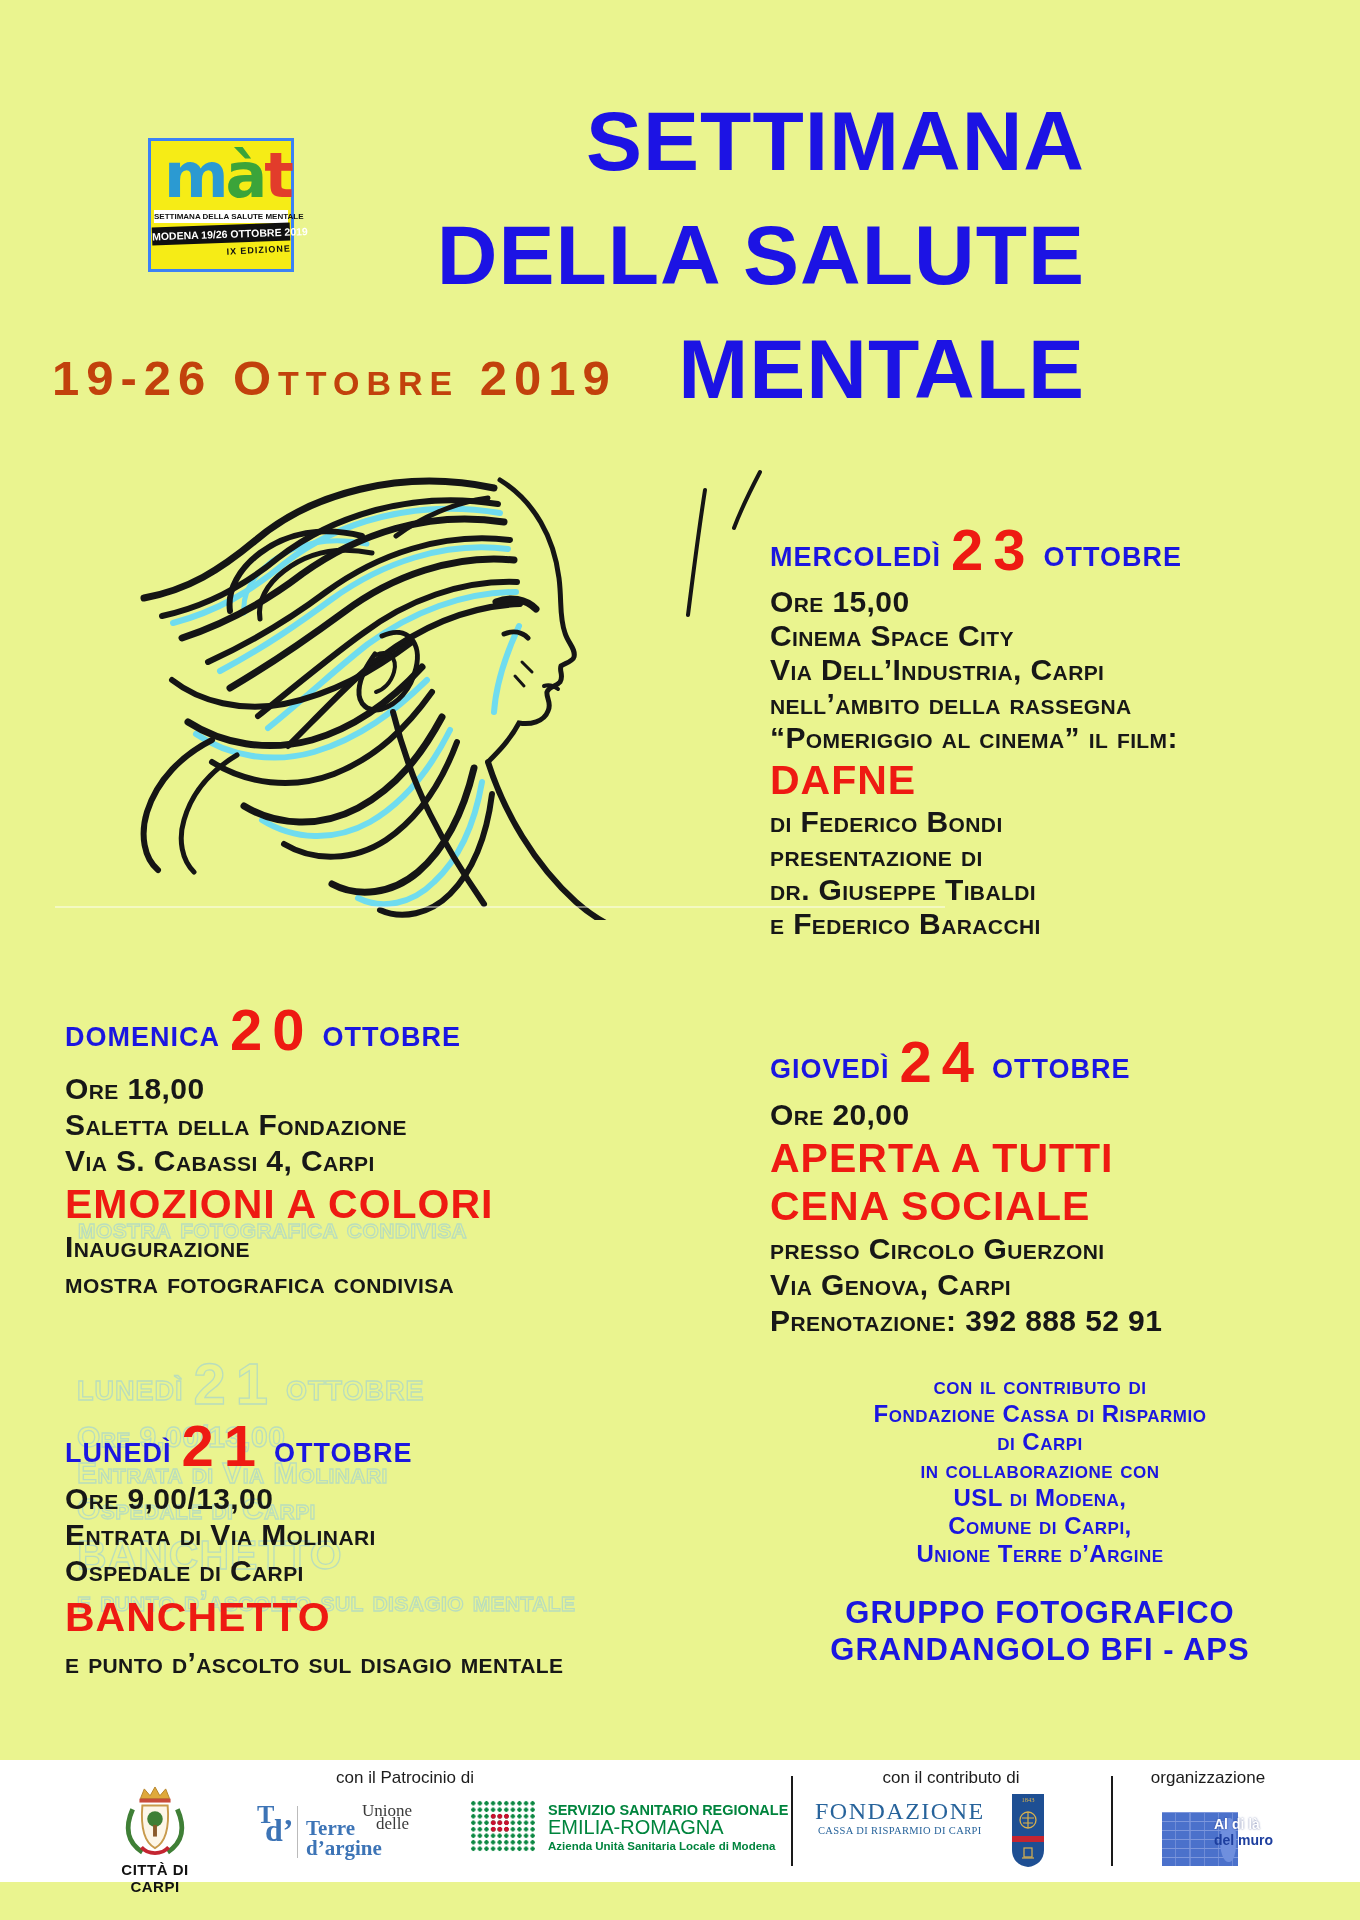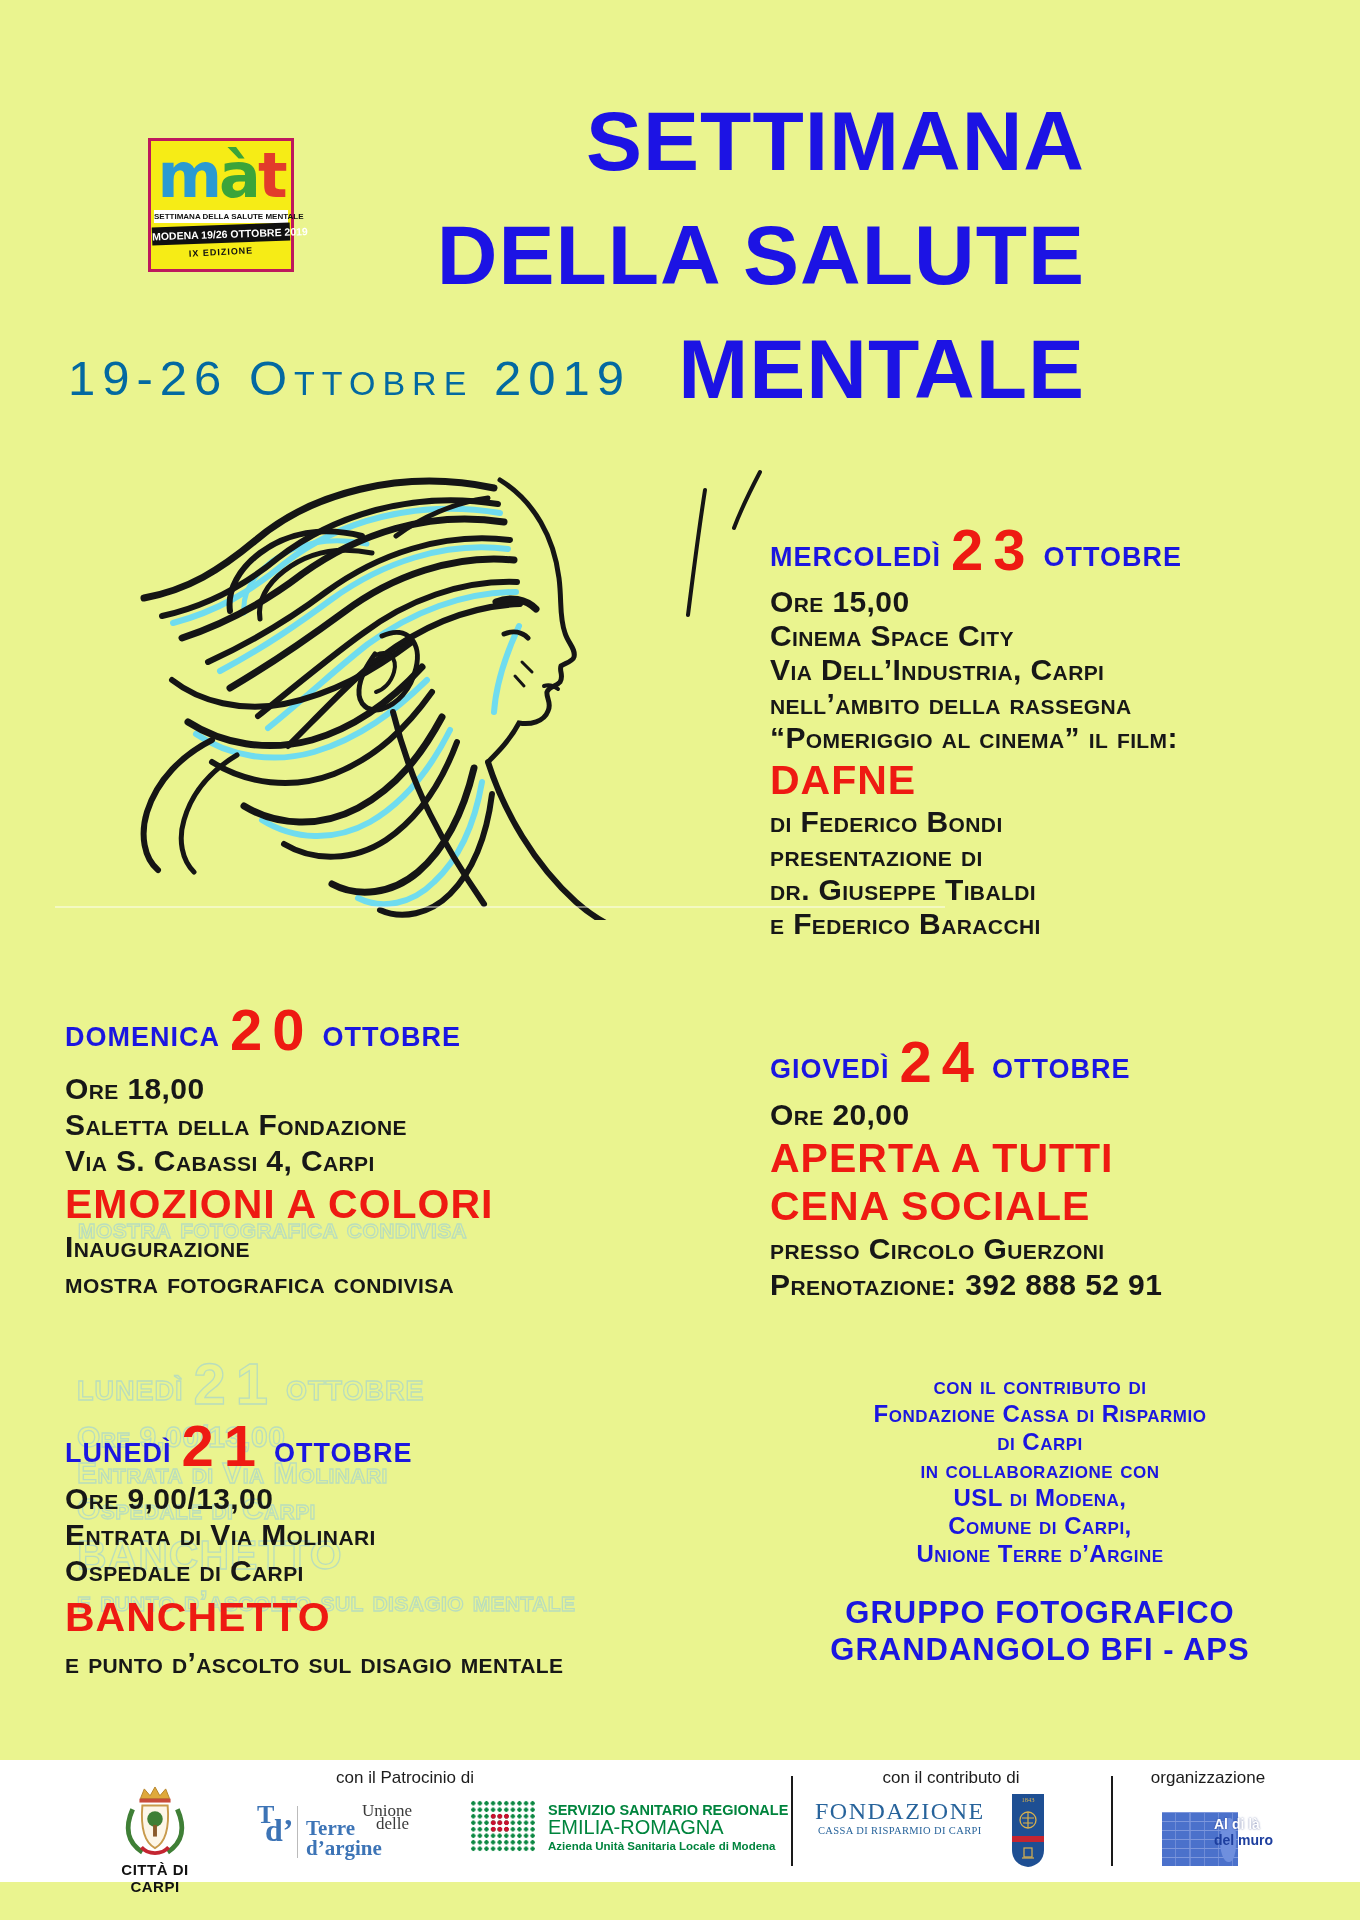--- a/index.html
+++ b/index.html
@@ -3,37 +3,37 @@
 <meta charset="utf-8">
 <style>
   html,body{margin:0;padding:0;background:#cfcfcf;}
   #poster{position:relative;width:1360px;height:1920px;background:#EAF48F;overflow:hidden;
           font-family:"Liberation Sans",sans-serif;}
   .abs{position:absolute;}
   .sc{font-variant:small-caps;}
 
   
   #mat-logo{left:148px;top:138px;width:140px;height:128px;background:#F6EC16;
-            border:3px solid #be185d;text-align:center;}
+            border:3px solid #3b82f6;text-align:right;}
   .mat-word{font-family:"DejaVu Sans",sans-serif;font-weight:700;font-size:62px;
             line-height:66px;letter-spacing:-3px;margin-top:2px;}
   .mat-m{color:#2B9AD2;} .mat-a{color:#3BA43A;} .mat-t{color:#E23C2B;}
   .mat-strip1{background:#ffffff;color:#111;font-size:8px;font-weight:700;
               padding:2px 0;margin:1px 3px 0 3px;white-space:nowrap;}
   .mat-strip2{background:#101010;color:#fff;font-size:10.5px;font-weight:700;
               padding:3px 0;margin:2px 1px 0 1px;transform:rotate(-2deg);white-space:nowrap;}
   .mat-strip3{color:#101010;font-size:9px;font-weight:700;letter-spacing:1px;
               margin-top:4px;transform:rotate(-3deg);}
 
   
   #title{right:275px;top:84px;text-align:right;color:#1C13E4;font-weight:800;
          font-size:84px;line-height:114px;letter-spacing:1px;white-space:nowrap;}
 
   
-  #date-range{left:68px;top:350px;color:#0369a1;font-weight:400;font-size:49px;
+  #date-range{left:52px;top:350px;color:#c2410c;font-weight:700;font-size:49px;
               letter-spacing:7px;white-space:nowrap;}
 
   
   .day-hdr{font-weight:800;color:#1B16E0;font-size:39px;line-height:44px;
            letter-spacing:1px;white-space:nowrap;margin-bottom:10px;}
   .day-hdr .num{color:#EE1A12;font-size:58px;font-weight:800;letter-spacing:10px;
                 padding:0 8px 0 10px;vertical-align:-4px;}
   .body-line{font-weight:700;color:#171717;font-size:30px;line-height:36px;
              letter-spacing:.4px;white-space:nowrap;}
   .tight .body-line{line-height:34px;}
@@ -222,20 +222,21 @@
     <div class="red-big">BANCHETTO</div>
     <div class="body-line sc">e punto d’ascolto sul disagio mentale</div>
   </div>
 
   <div class="abs" id="ev-giov">
     <div class="day-hdr"><span class="sc">giovedì</span><span class="num">24</span><span class="sc">ottobre</span></div>
     <div class="body-line sc">Ore 20,00</div>
     <div class="red-big">APERTA A TUTTI</div>
     <div class="red-big">CENA SOCIALE</div>
     <div class="body-line sc">presso Circolo Guerzoni</div>
+    <div class="body-line sc">Via Genova, Carpi</div>
     <div class="body-line sc">Prenotazione: 392 888 52 91</div>
   </div>
 
   <div class="abs" id="credits">
     <div class="credit-line sc">con il contributo di</div>
     <div class="credit-line sc">Fondazione Cassa di Risparmio</div>
     <div class="credit-line sc">di Carpi</div>
     <div class="credit-line sc">in collaborazione con</div>
     <div class="credit-line sc">USL di Modena,</div>
     <div class="credit-line sc">Comune di Carpi,</div>

